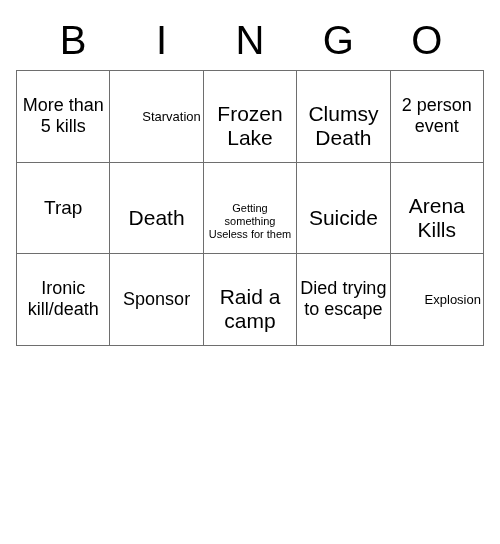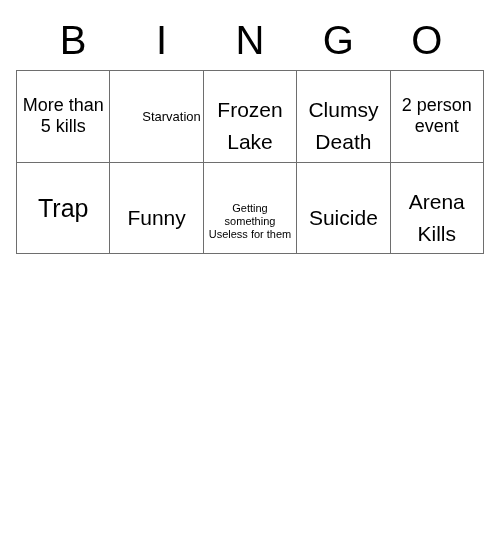--- a/index.html
+++ b/index.html
@@ -58,22 +58,22 @@
     background: #ffffff;
   }
   .cell-text {
     display: block;
     width: 100%;
     color: #000;
     font-weight: 400;
   }
 
   
-  .s-xl { font-size: 25px; line-height: 28px; }
-  .s-lg { font-size: 21px; line-height: 32px; margin-top: 20px; }
+  .s-xl { font-size: 19px; line-height: 28px; }
+  .s-lg { font-size: 21px; line-height: 24px; margin-top: 20px; }
   .s-md { font-size: 18px; line-height: 21px; }
   .s-sm { font-size: 13px; line-height: 15px; text-align: right; }
   .s-xs { font-size: 11px; line-height: 13px; margin-top: 28px; }
 </style>
 </head>
 <body>
 
 <div class="card">
 
   <div class="header">
@@ -101,28 +101,45 @@
           </td>
         <td>
             <span class="cell-text s-md">2 person event</span>
           </td>
       </tr>
       <tr>
         <td>
             <span class="cell-text s-xl">Trap</span>
           </td>
         <td>
-            <span class="cell-text s-lg">Funny</span>
+            <span class="cell-text s-lg">Death</span>
           </td>
         <td>
             <span class="cell-text s-xs">Getting something Useless for them</span>
           </td>
         <td>
             <span class="cell-text s-lg">Suicide</span>
           </td>
         <td>
             <span class="cell-text s-lg">Arena Kills</span>
           </td>
       </tr>
+      <tr>
+        <td>
+            <span class="cell-text s-md">Ironic kill/death</span>
+          </td>
+        <td>
+            <span class="cell-text s-md">Sponsor</span>
+          </td>
+        <td>
+            <span class="cell-text s-lg">Raid a camp</span>
+          </td>
+        <td>
+            <span class="cell-text s-md">Died trying to escape</span>
+          </td>
+        <td>
+            <span class="cell-text s-sm">Explosion</span>
+          </td>
+      </tr>
     </tbody>
   </table>
 
 </div>
 
 </body></html>

